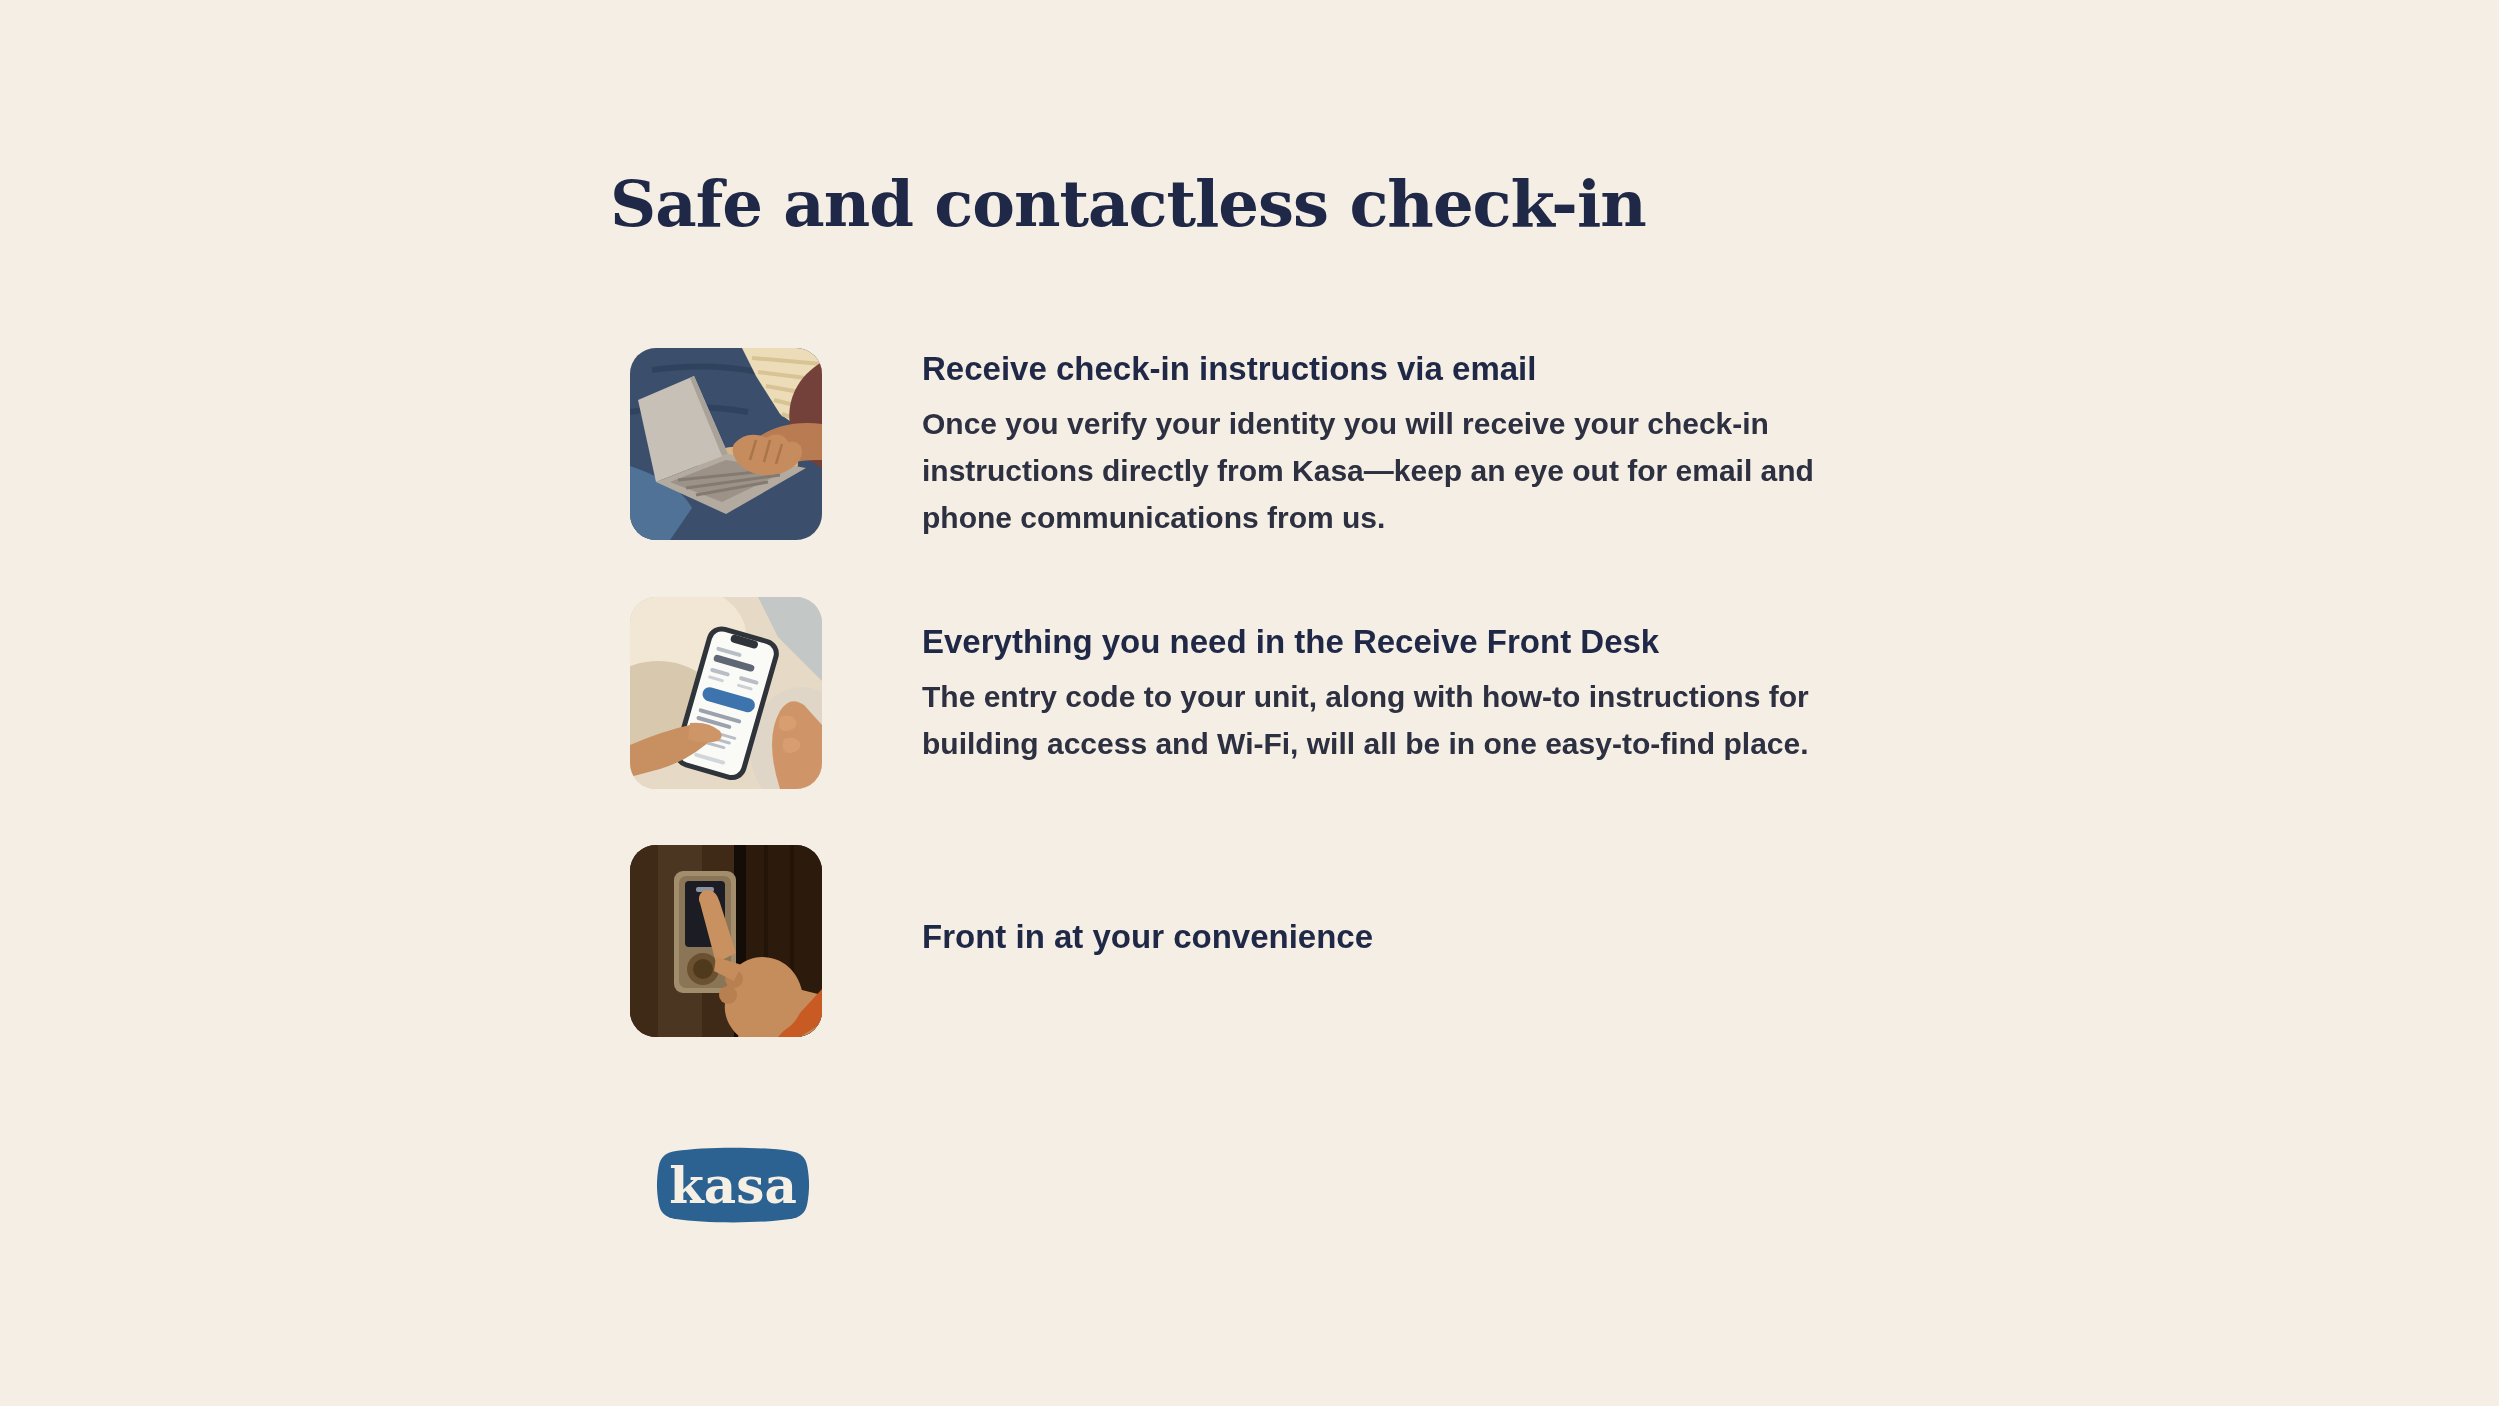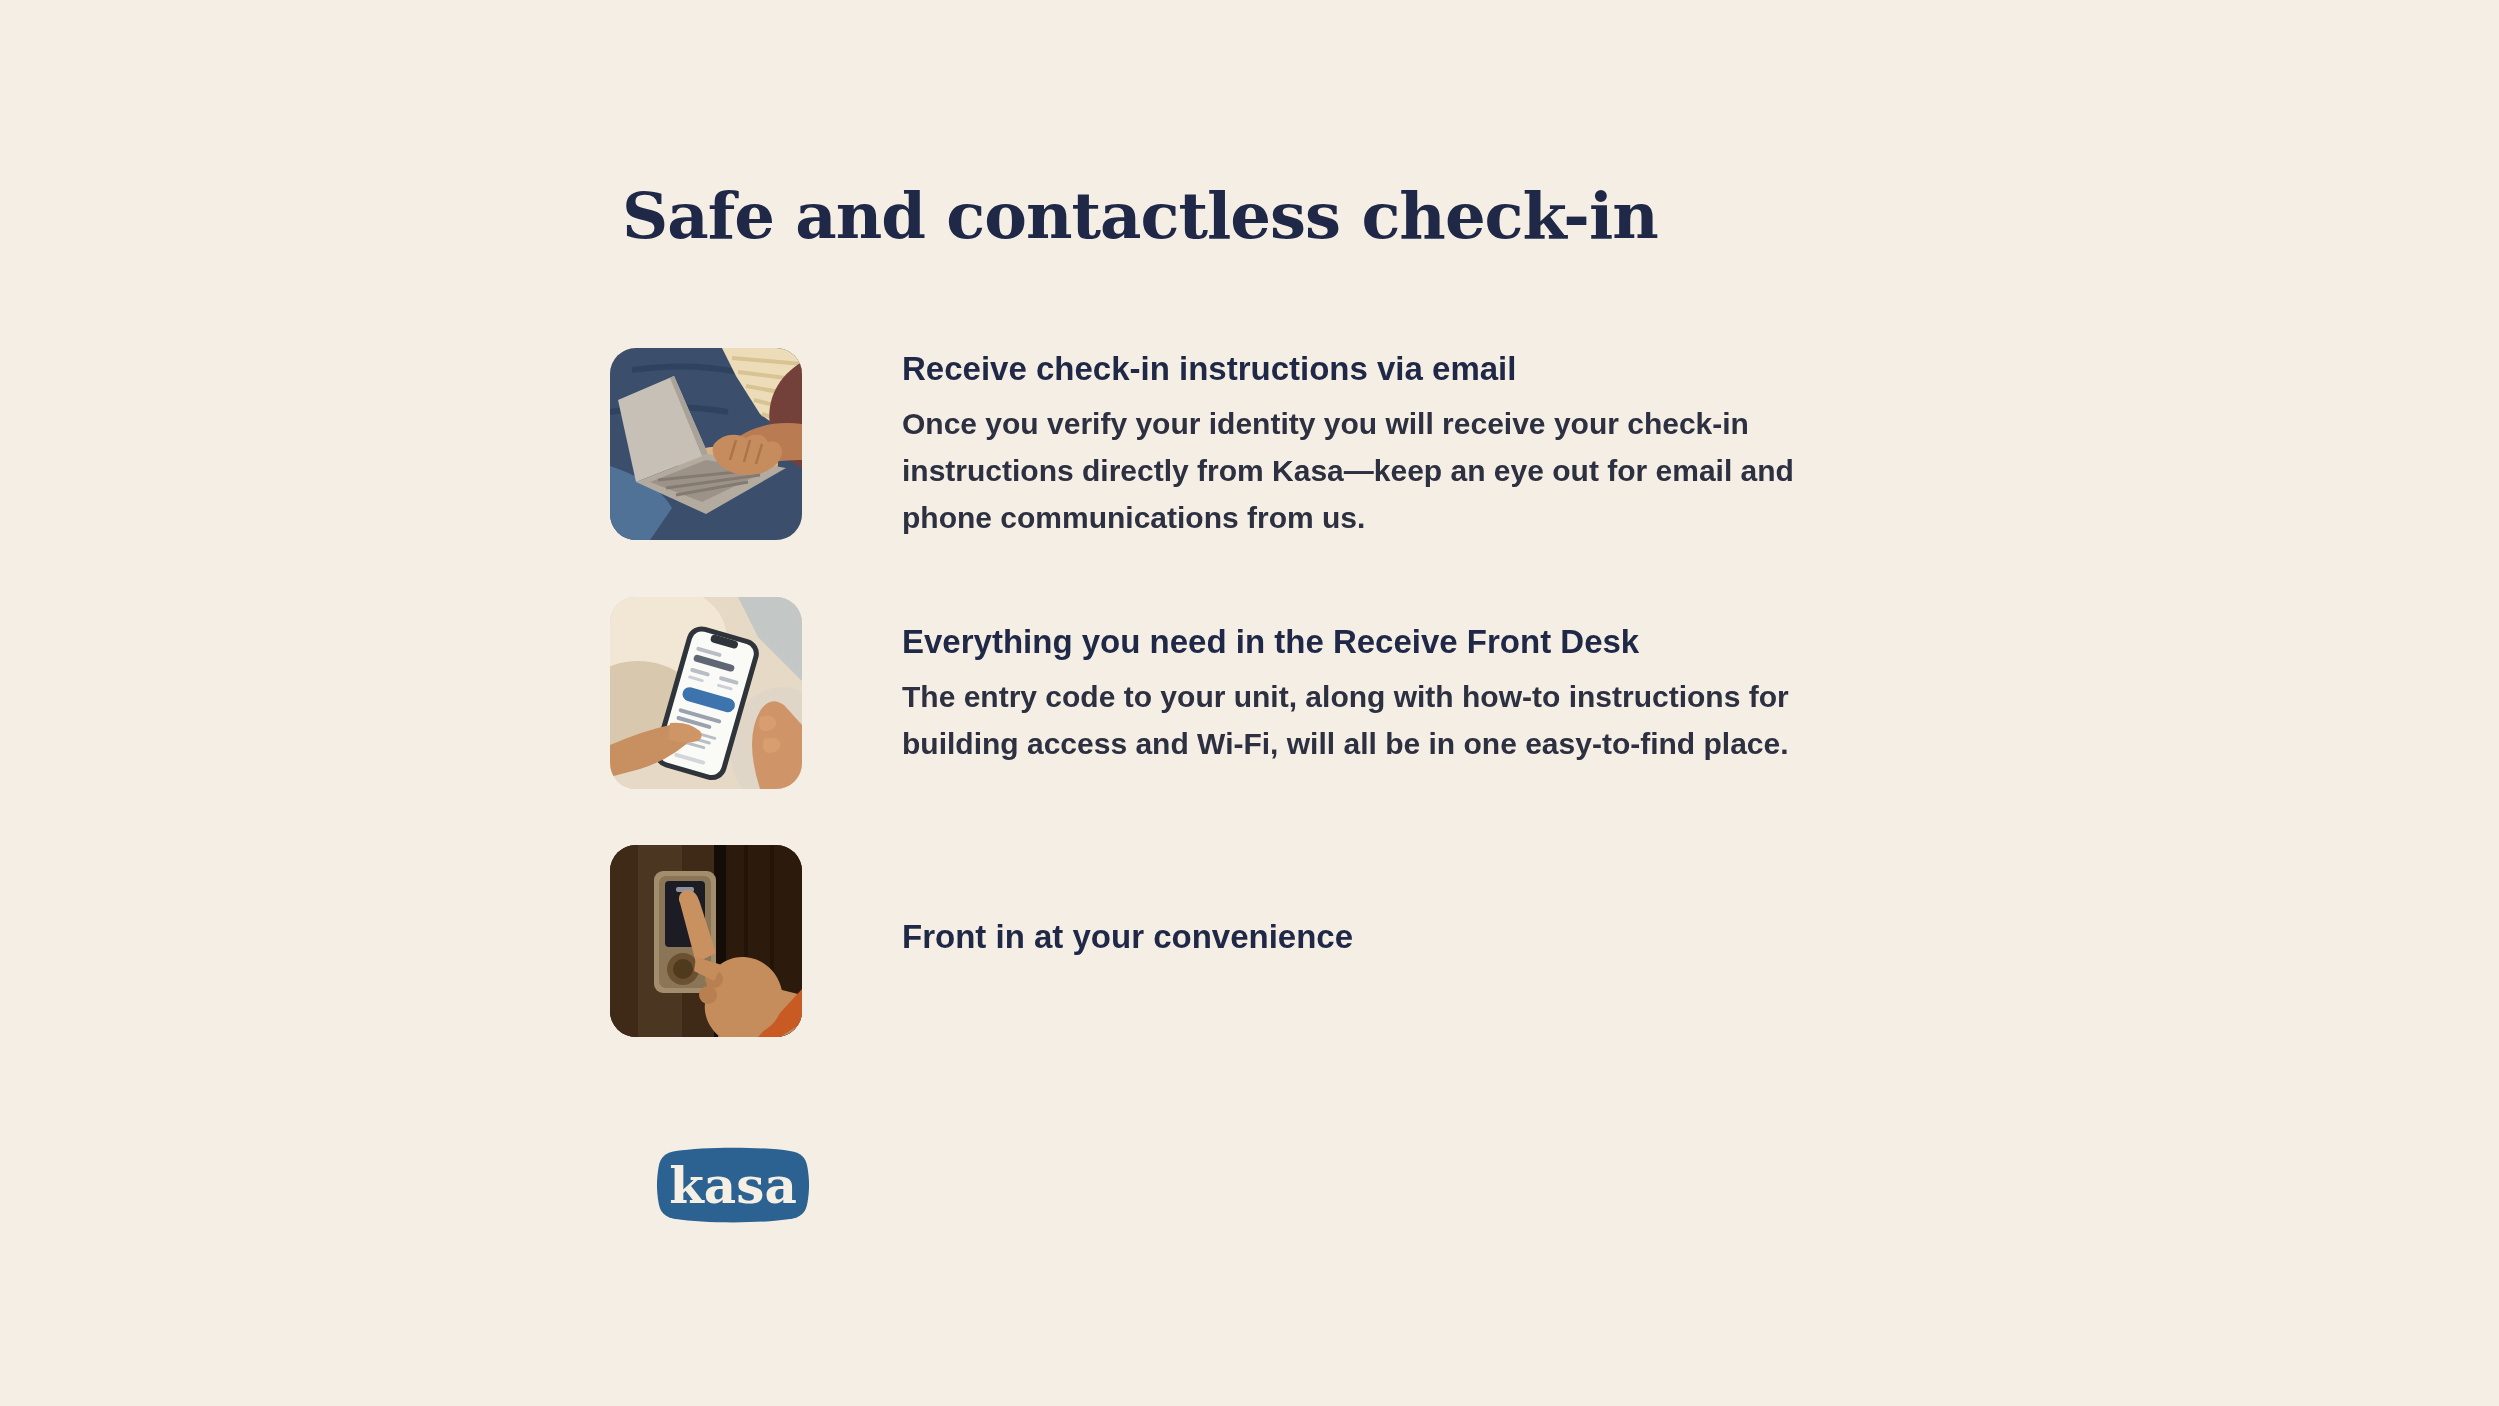--- a/index.html
+++ b/index.html
@@ -4,30 +4,30 @@
 <style>
   html,body{margin:0;padding:0;}
   body{
     width:2499px;height:1406px;
     background:#f5eee4;
     font-family:"Liberation Sans",sans-serif;
     position:relative;overflow:hidden;
     color:#2c3040;
   }
   .page-title{
-    position:absolute;left:610px;top:158px;margin:12px;
+    position:absolute;left:610px;top:158px;margin:0;
     font-family:"DejaVu Serif",serif;
     font-weight:700;font-size:64px;line-height:92px;
     letter-spacing:-1px;color:#1f2847;
   }
   .rows{
     position:absolute;left:610px;top:347px;
     display:flex;flex-direction:column;gap:56px;width:1400px;
   }
-  .row{display:flex;align-items:center;gap:100px;}
+  .row{display:flex;align-items:center;gap:100px;margin-left:20px;}
   .thumb{
     width:192px;height:192px;flex:0 0 192px;
     border-radius:26px;overflow:hidden;
     background:#d8c9b4;
   }
   .thumb svg{display:block;width:192px;height:192px;}
   .copy{width:980px;}
   .copy h2{
     margin:0 0 9px 0;
     font-size:33px;line-height:44px;font-weight:700;color:#1f2847;

